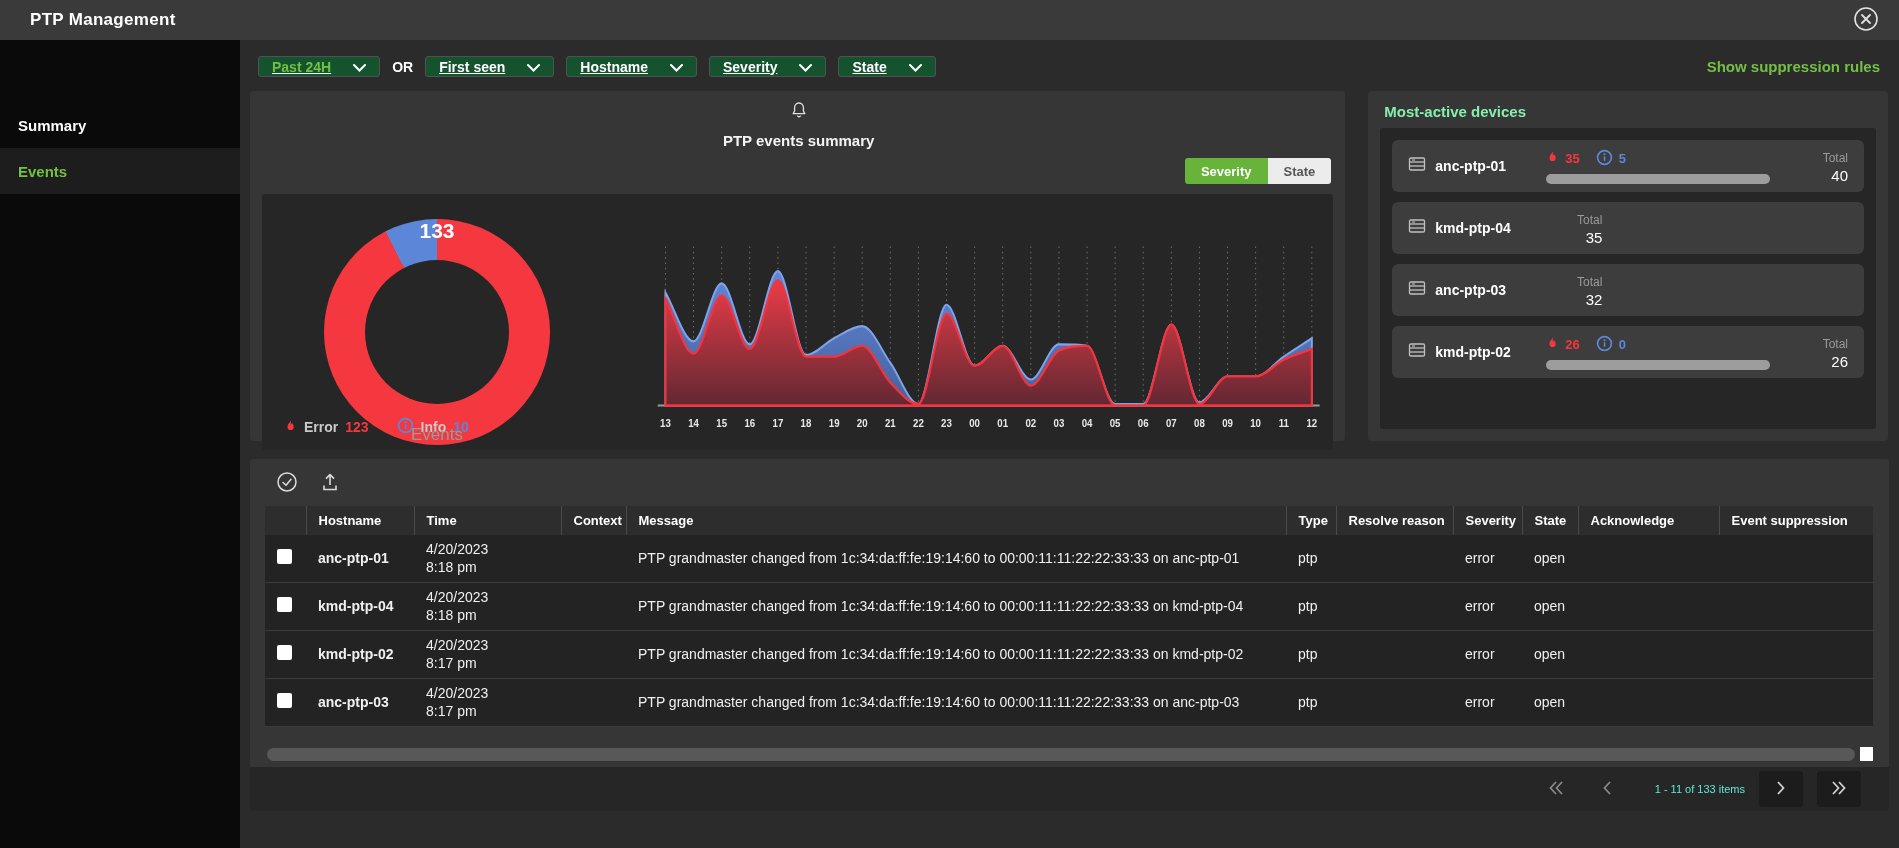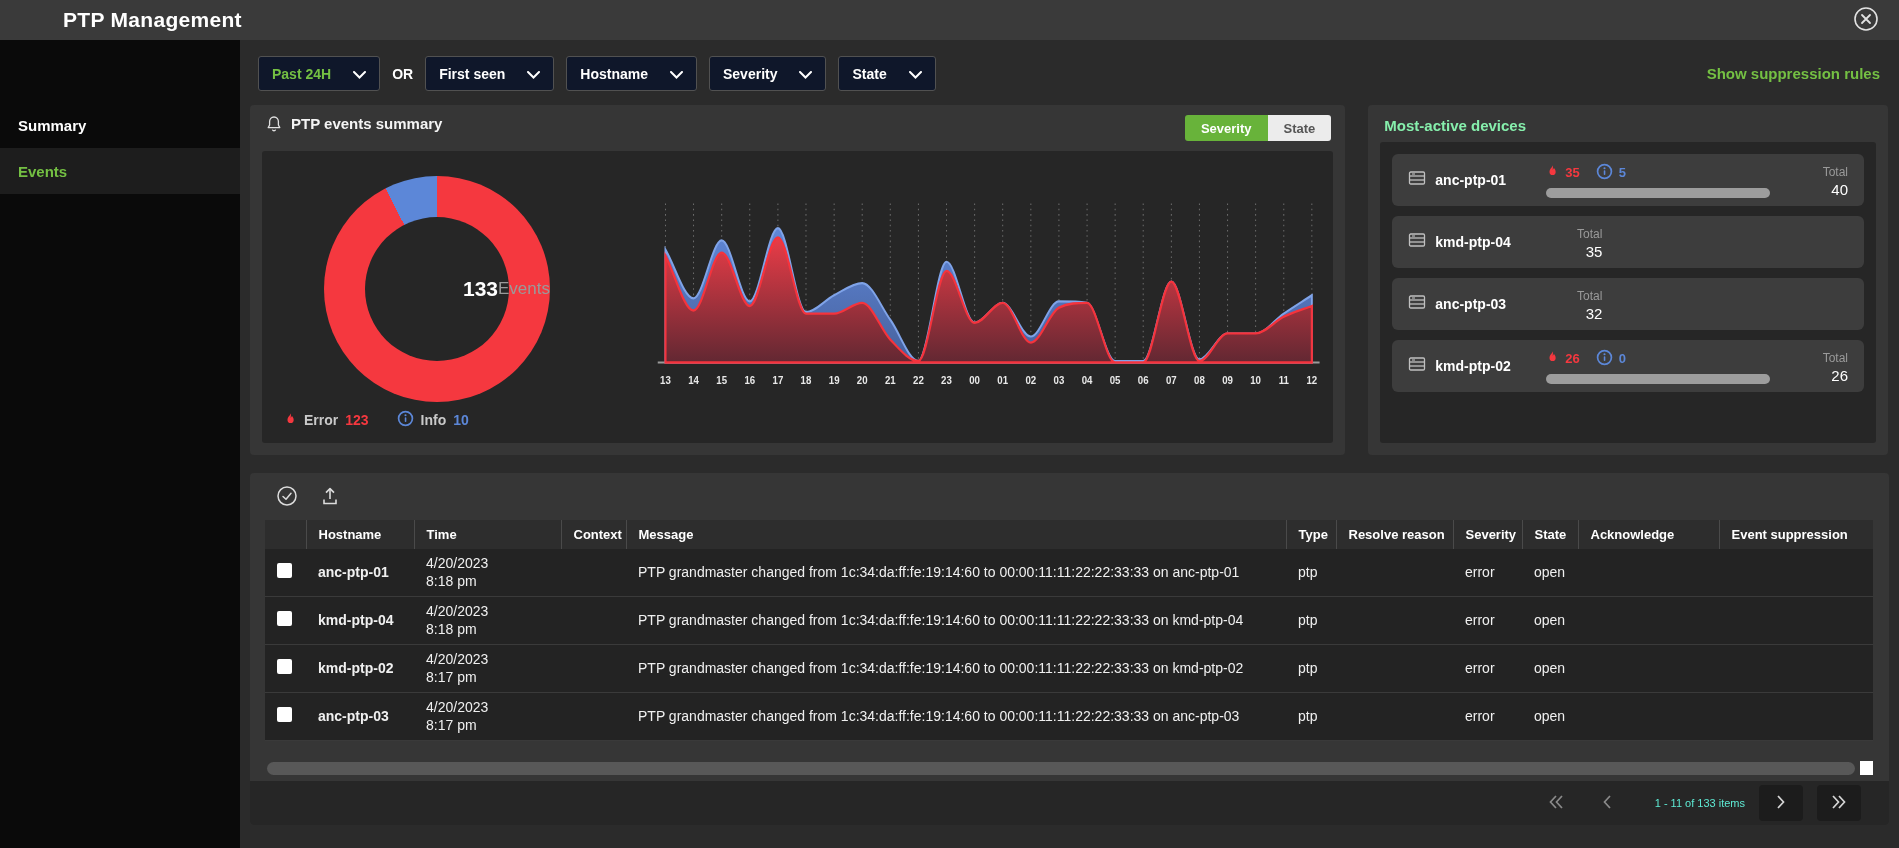--- a/index.html
+++ b/index.html
@@ -1,54 +1,54 @@
 <!DOCTYPE html>
 <html><head>
 <meta charset="utf-8">
 <style>
   * { margin:0; padding:0; box-sizing:border-box; }
   body { background:#1e1e1e; font-family:"Liberation Sans","DejaVu Sans",sans-serif; }
   .app { position:relative; width:1899px; height:848px; background:#2b2b2b; overflow:hidden; color:#eee; }
 
   
   .hdr { position:absolute; top:0; left:0; right:0; height:40px; background:#3a3a3a; display:flex; align-items:center; padding:0 18px 0 30px; z-index:5; }
-  .hdr h1 { font-size:21px; font-weight:700; letter-spacing:.3px; color:#fff;margin-left:33px; }
+  .hdr h1 { font-size:17px; font-weight:700; letter-spacing:.3px; color:#fff; }
   .close-btn { margin-left:auto; background:none; border:none; cursor:pointer; color:#e2e2e2; display:flex; }
 
   
   .sidebar { position:absolute; top:40px; left:0; bottom:0; width:240px; background:#0a0a0a; padding-top:62px; }
   .side-item { height:46px; display:flex; align-items:center; padding-left:18px; font-size:15px; font-weight:600; color:#fff; cursor:pointer; }
   .side-item.active { background:#1d1d1d; color:#74c043; }
 
   
   .main { position:absolute; top:40px; left:240px; right:0; bottom:0; padding:0 11px 0 10px; }
 
   
   .filterbar { display:flex; align-items:center; margin:16px 8px 14px 8px; gap:12px; }
-  .fbtn { height:35px; background:#0f172a; border:1px solid #515151; border-radius:3px; color:#fff; font-size:14px; font-weight:700; display:flex; align-items:center; justify-content:space-between; padding:0 13px; gap:22px; cursor:pointer; font-family:inherit; }
+  .fbtn { height:21px; background:#14532d; border:1px solid #515151; border-radius:3px; color:#fff; font-size:14px; font-weight:700; display:flex; align-items:center; justify-content:space-between; padding:0 13px; gap:22px; cursor:pointer; font-family:inherit;text-decoration:underline; }
   .fbtn .lab.green { color:#74c043; }
   .or { font-size:14px; font-weight:700; color:#fff; }
   .suppress { margin-left:auto; color:#74c043; font-size:15px; font-weight:700; text-decoration:none; cursor:pointer; }
 
   
   .panels { display:flex; gap:23px; }
   .panel { background:#363636; border-radius:4px; }
   .summary-panel { width:1096px; height:350px; display:flex; flex-direction:column; }
-  .panel-head { display:flex; align-items:flex-start; padding:10px 14px 8px 16px; gap:9px; }
+  .panel-head { display:flex; align-items:center; padding:10px 14px 8px 16px; gap:9px;flex-direction:column; }
   .panel-head .ttl { font-size:15px; font-weight:600; color:#f4f4f4; }
   .toggle { margin-left:auto; display:flex; border-radius:3px; overflow:hidden; }
   .tg-opt { height:26px; padding:0 16px; font-size:13px; font-weight:700; display:flex; align-items:center; cursor:pointer; background:#ececec; color:#555; border:none; font-family:inherit; }
   .tg-opt.active { background:#68b33a; color:#fff; }
   .panel-body { flex:1; margin:2px 12px 12px 12px; background:#262626; border-radius:3px; display:flex; position:relative; }
 
   
   .donut-block { width:388px; position:relative; }
   .donut { position:absolute; left:62px; top:25px; width:226px; height:226px; border-radius:50%; }
   .donut-hole { position:absolute; inset:41px; border-radius:50%; background:#262626; }
-  .donut-center { position:absolute; inset:0; display:flex; flex-direction:row; align-items:center; justify-content:flex-end; z-index:2; }
+  .donut-center { position:absolute; inset:0; display:flex; flex-direction:column; align-items:center; justify-content:space-between; z-index:2; }
   .dc-val { font-size:21px; font-weight:700; color:#fff; }
   .dc-lbl { font-size:17px; color:#9a9a9a; }
   .legend { position:absolute; left:22px; bottom:13px; display:flex; gap:28px; align-items:center; }
   .lg-item { display:flex; align-items:center; gap:7px; font-size:14px; font-weight:600; color:#c9c9c9; }
   .lg-item b { font-weight:700; }
 
   
   .timeline-block { flex:1; padding:44px 6px 0 0; }
   .timeline-block svg { width:100%; height:212px; display:block; }
 

